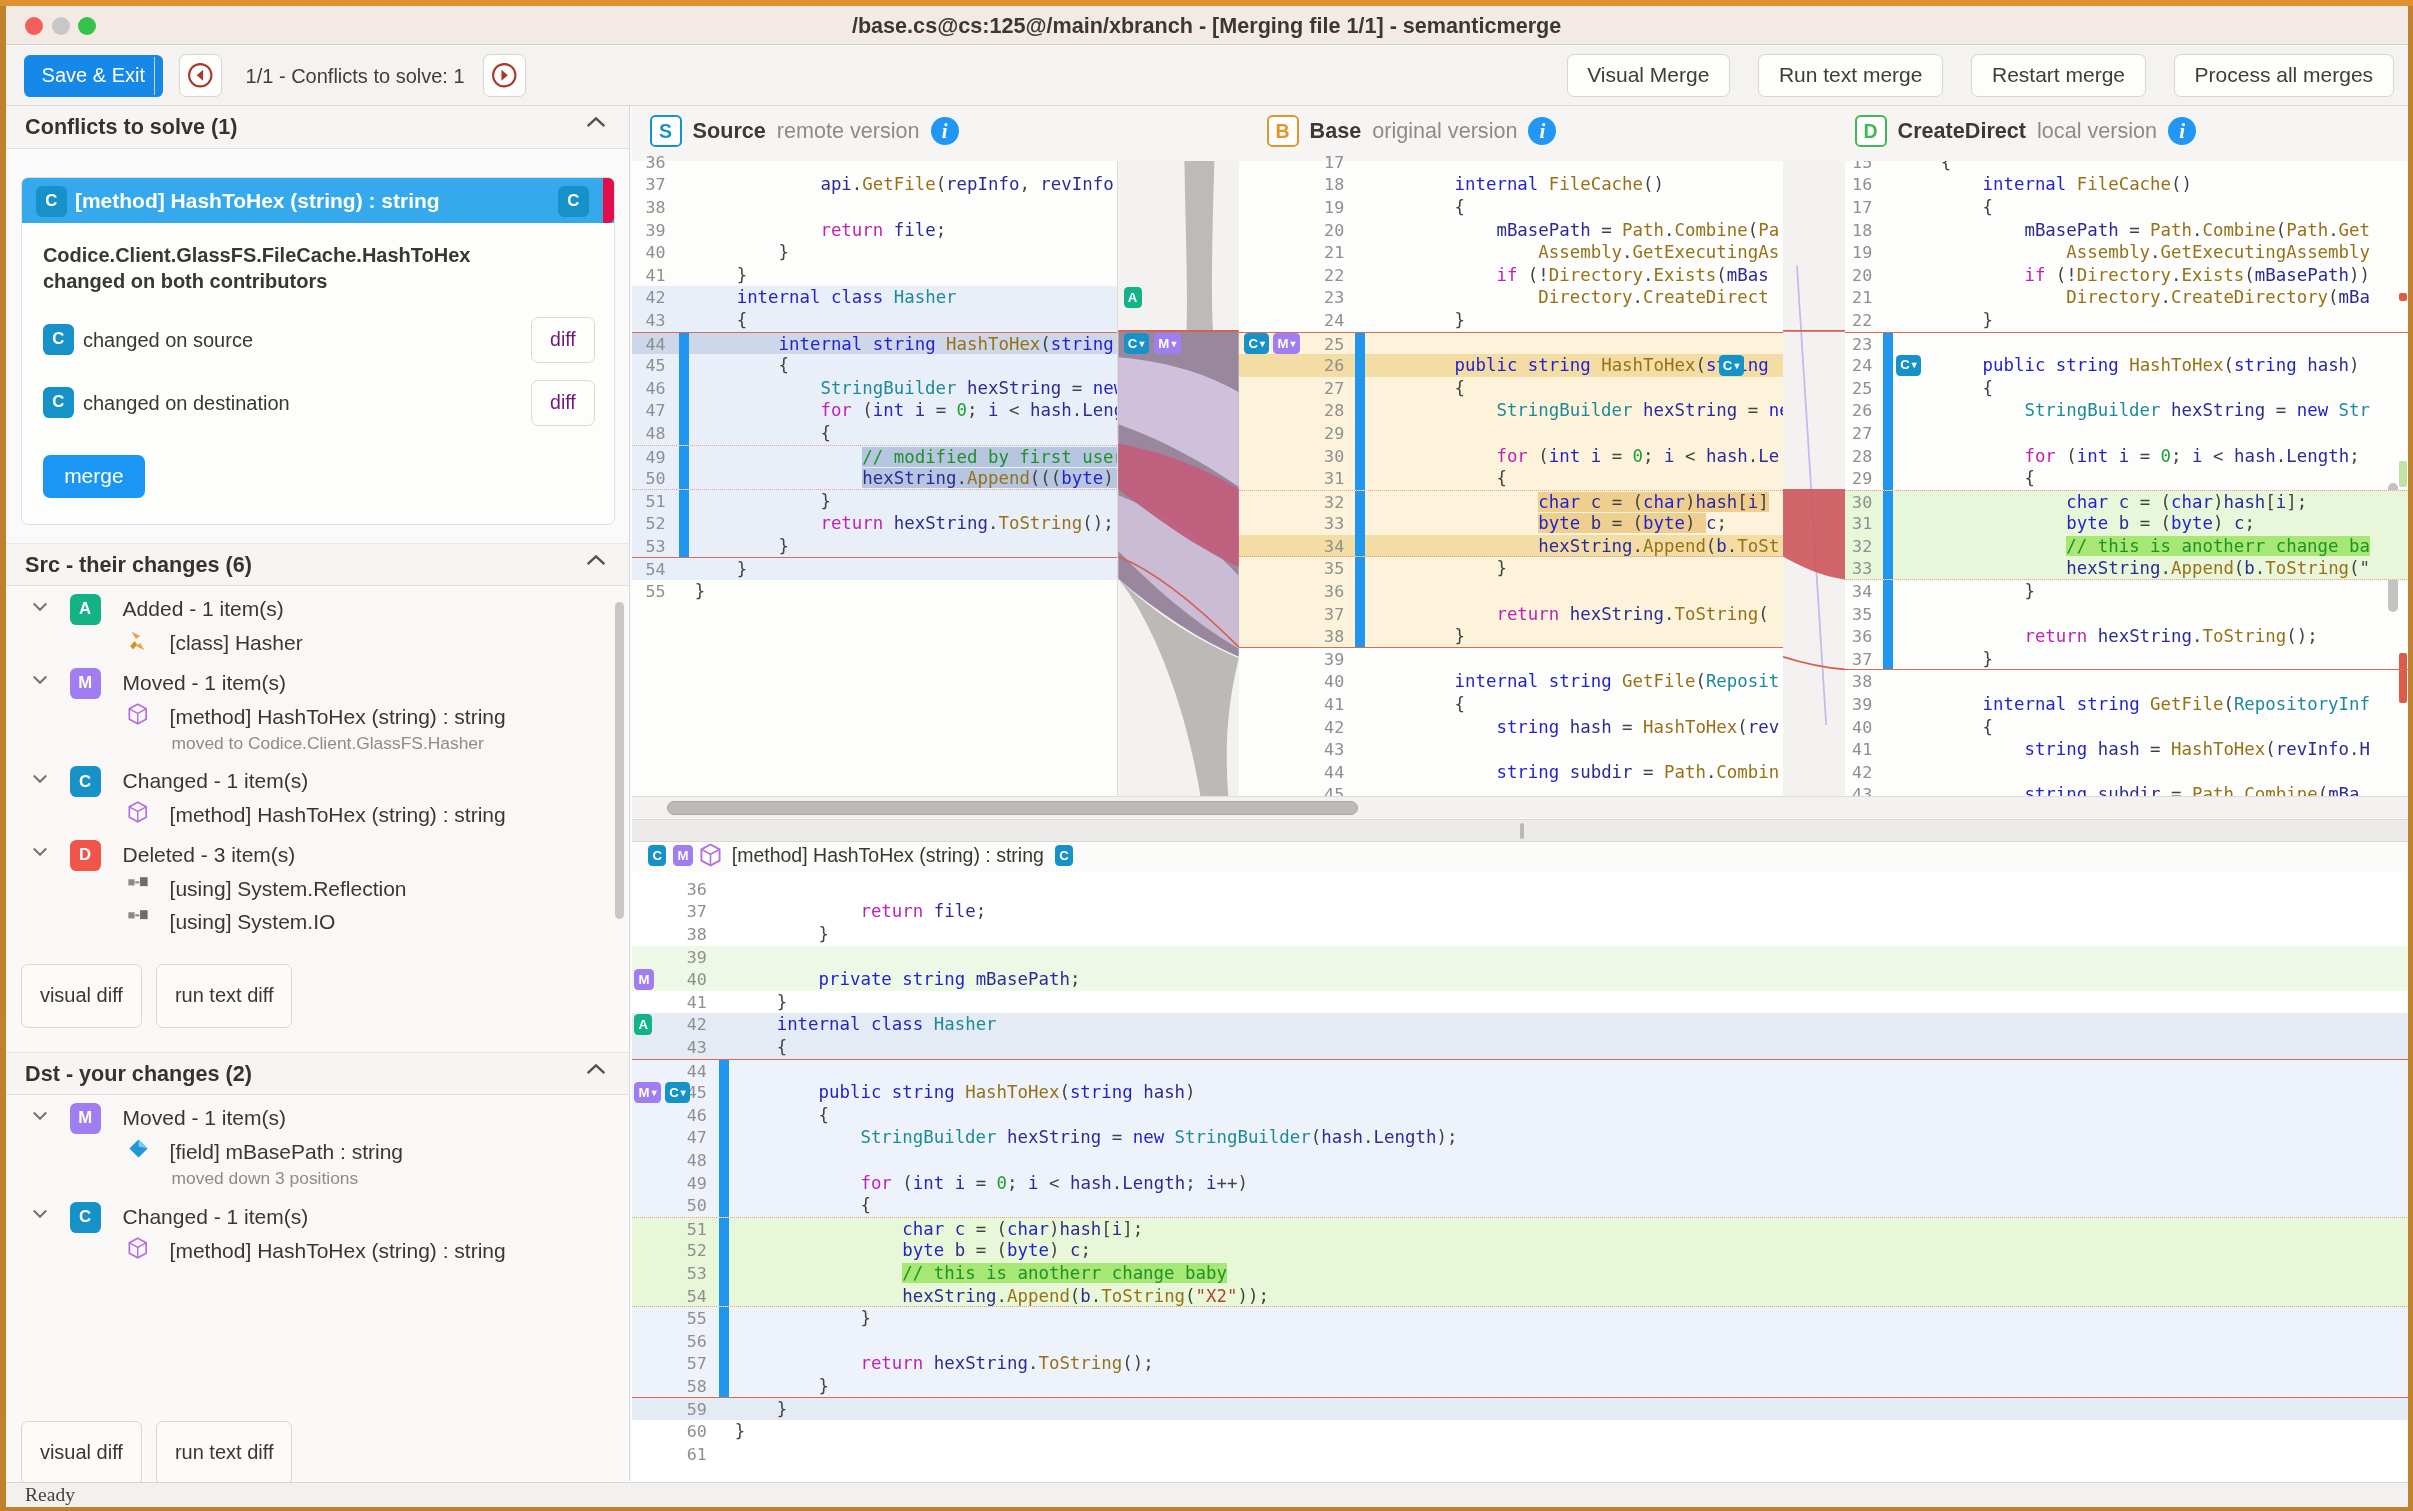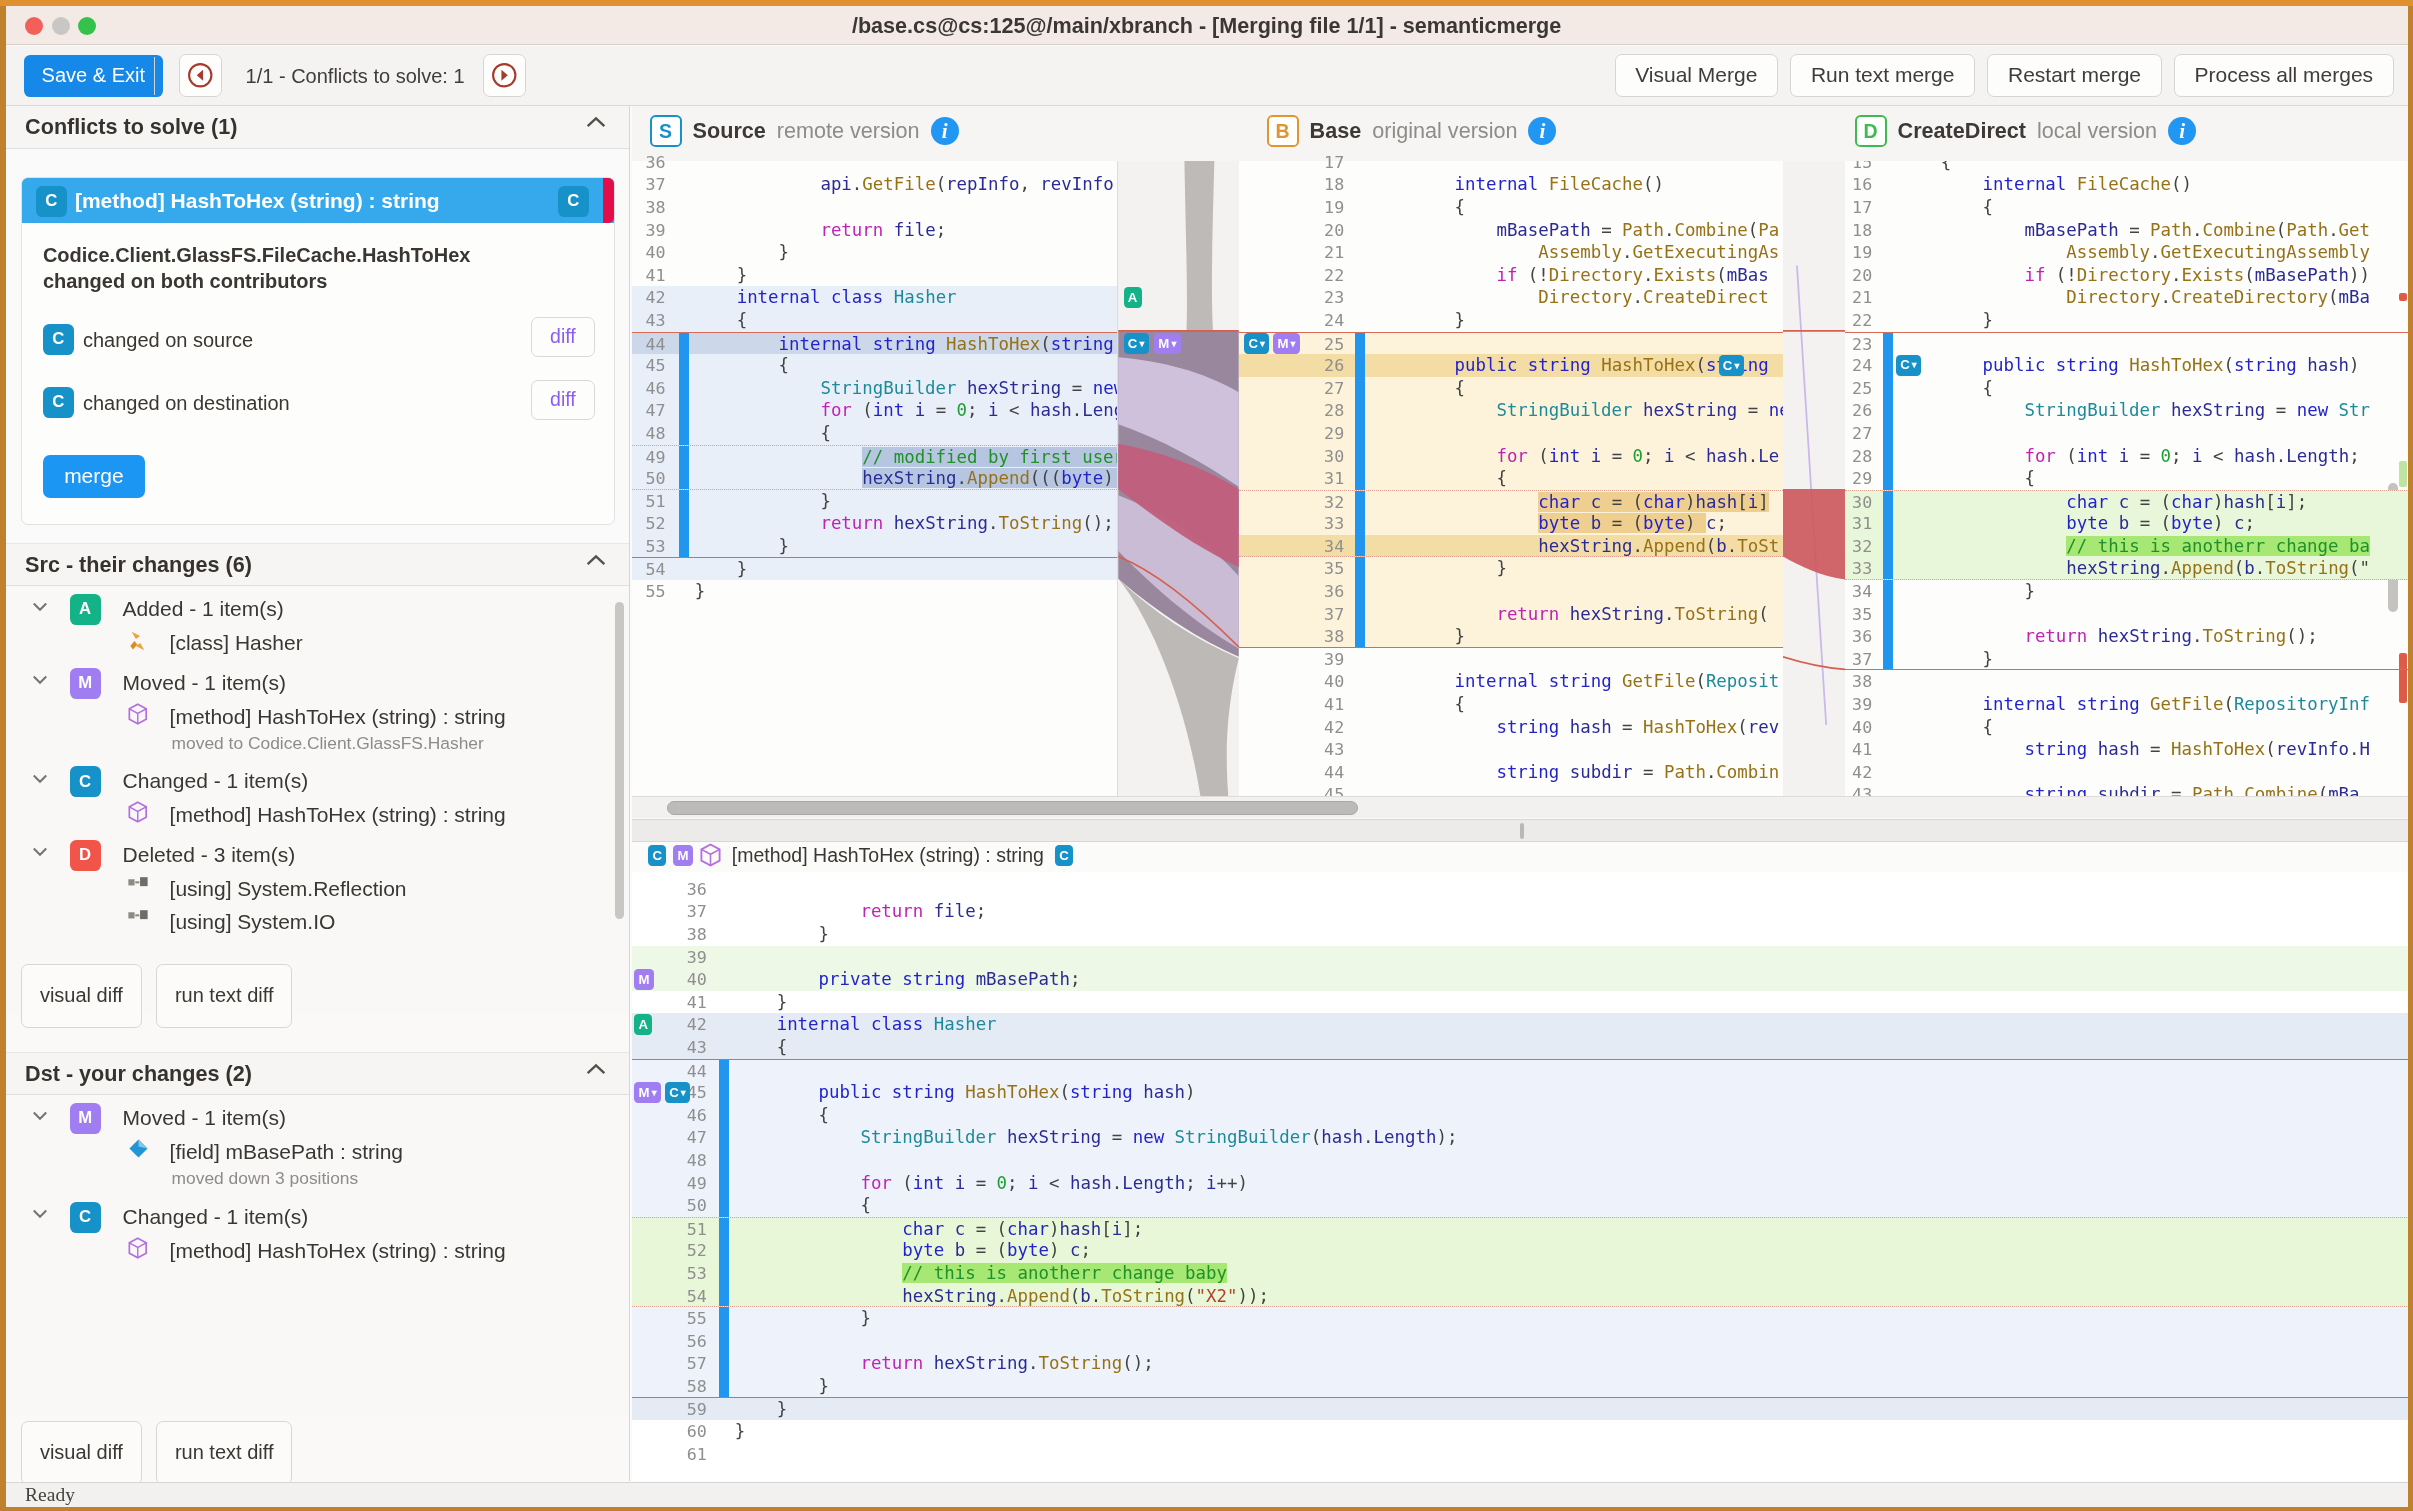--- a/index.html
+++ b/index.html
@@ -24,37 +24,37 @@
   .btn-save { position:absolute; left:18px; top:9px; height:42px; padding:0 18px; background:#1588e8; color:#fff;
               font-size:20px; border:none; border-radius:6.3px; }
   .tb-sep { position:absolute; left:148px; top:11px; width:1.4px; height:38px; background:#d4d2cf; }
   .navbtn { position:absolute; top:8.4px; width:43px; height:43px; background:#fdfdfc; border:1.4px solid #d7d5d2; border-radius:7px;
             display:flex; align-items:center; justify-content:center; }
   .navbtn.prev { left:173px; }
   .navbtn.next { left:477px; }
   .nav-label { position:absolute; left:240px; top:0; height:60px; line-height:60px; font-size:20px; color:#3f3c39; }
   .tb-right { position:absolute; right:14px; top:8.4px; display:flex; gap:12.5px; }
   .tb-right button { height:43px; padding:0 19.5px; background:#fdfdfc; border:1.4px solid #d7d5d2; border-radius:7px;
-                     font-size:21px; color:#3f3c39; font-family:"Liberation Sans",sans-serif; }
+                     font-size:21px; color:#3f3c39; font-family:"Liberation Sans",sans-serif;margin-left:16px; }
 
   
   .sidebar { position:absolute; left:0; top:100px; width:624px; height:1375px; background:#faf9f8; border-right:1.4px solid #d8d6d4; }
   .sect-head { position:relative; height:43px; background:#f6f5f3; border-bottom:1.4px solid #e2e0de; border-top:1.4px solid #e9e7e5; }
   .sect-head .t { position:absolute; left:19.5px; top:0; line-height:42px; font-size:21.6px; font-weight:bold; color:#36332f; }
   .sect-head .chev { position:absolute; right:21px; top:9.8px; }
   .conf-body { position:relative; height:394px; background:#fbfafa; }
   .card { position:absolute; left:15.3px; top:28px; width:594px; height:348px; background:#fdfdfc; border:1.4px solid #e3e1df; border-radius:7px; }
   .card-head { position:relative; height:45px; background:#36a9ec; border-radius:5.6px 5.6px 0 0; }
   .card-head .stripe { position:absolute; right:0; top:0; bottom:0; width:11px; background:#e30e49; border-radius:0 5.6px 5.6px 0; }
   .card-head .bdg { position:absolute; top:8.4px; }
   .card-title { position:absolute; left:53px; top:0; line-height:45px; color:#fff; font-size:21px; font-weight:bold; }
   .card-desc { position:absolute; left:21px; top:64px; width:488px; font-size:20px; font-weight:bold; color:#3a3733; line-height:26.5px; }
   .card-row { position:absolute; left:21px; width:552px; height:45px; }
   .card-row .lbl { position:absolute; left:40px; top:0; line-height:32px; font-size:20px; color:#3a3733; }
-  .diffbtn { position:absolute; right:0; top:-7px; width:64px; height:40px; background:#fdfdfc; border:1.4px solid #dbd9d6; border-radius:7px; font-size:19.5px; color:#8b5cf6; }
+  .diffbtn { position:absolute; right:0; top:-7px; width:64px; height:46px; background:#fdfdfc; border:1.4px solid #dbd9d6; border-radius:7px; font-size:19.5px; color:#701a75; }
   .mergebtn { position:absolute; left:21px; top:277px; width:102px; height:43px; background:#1b96f2; border:none; border-radius:7px; color:#fff; font-size:21px; }
 
   .tree { position:relative; background:#f9f8f7; }
   .grp { position:relative; height:35px; margin-top:5.6px; }
   .grp .chev { position:absolute; left:25px; top:8.4px; }
   .grp .bdg { position:absolute; left:64px; top:2.8px; }
   .grp .lbl { position:absolute; left:117px; line-height:35px; font-size:21px; color:#3a3733; }
   .item { position:relative; height:33px; }
   .item .ico { position:absolute; left:117px; top:2.8px; width:31px; text-align:center; }
   .item .lbl { position:absolute; left:164px; line-height:33px; font-size:21px; color:#3a3733; }

